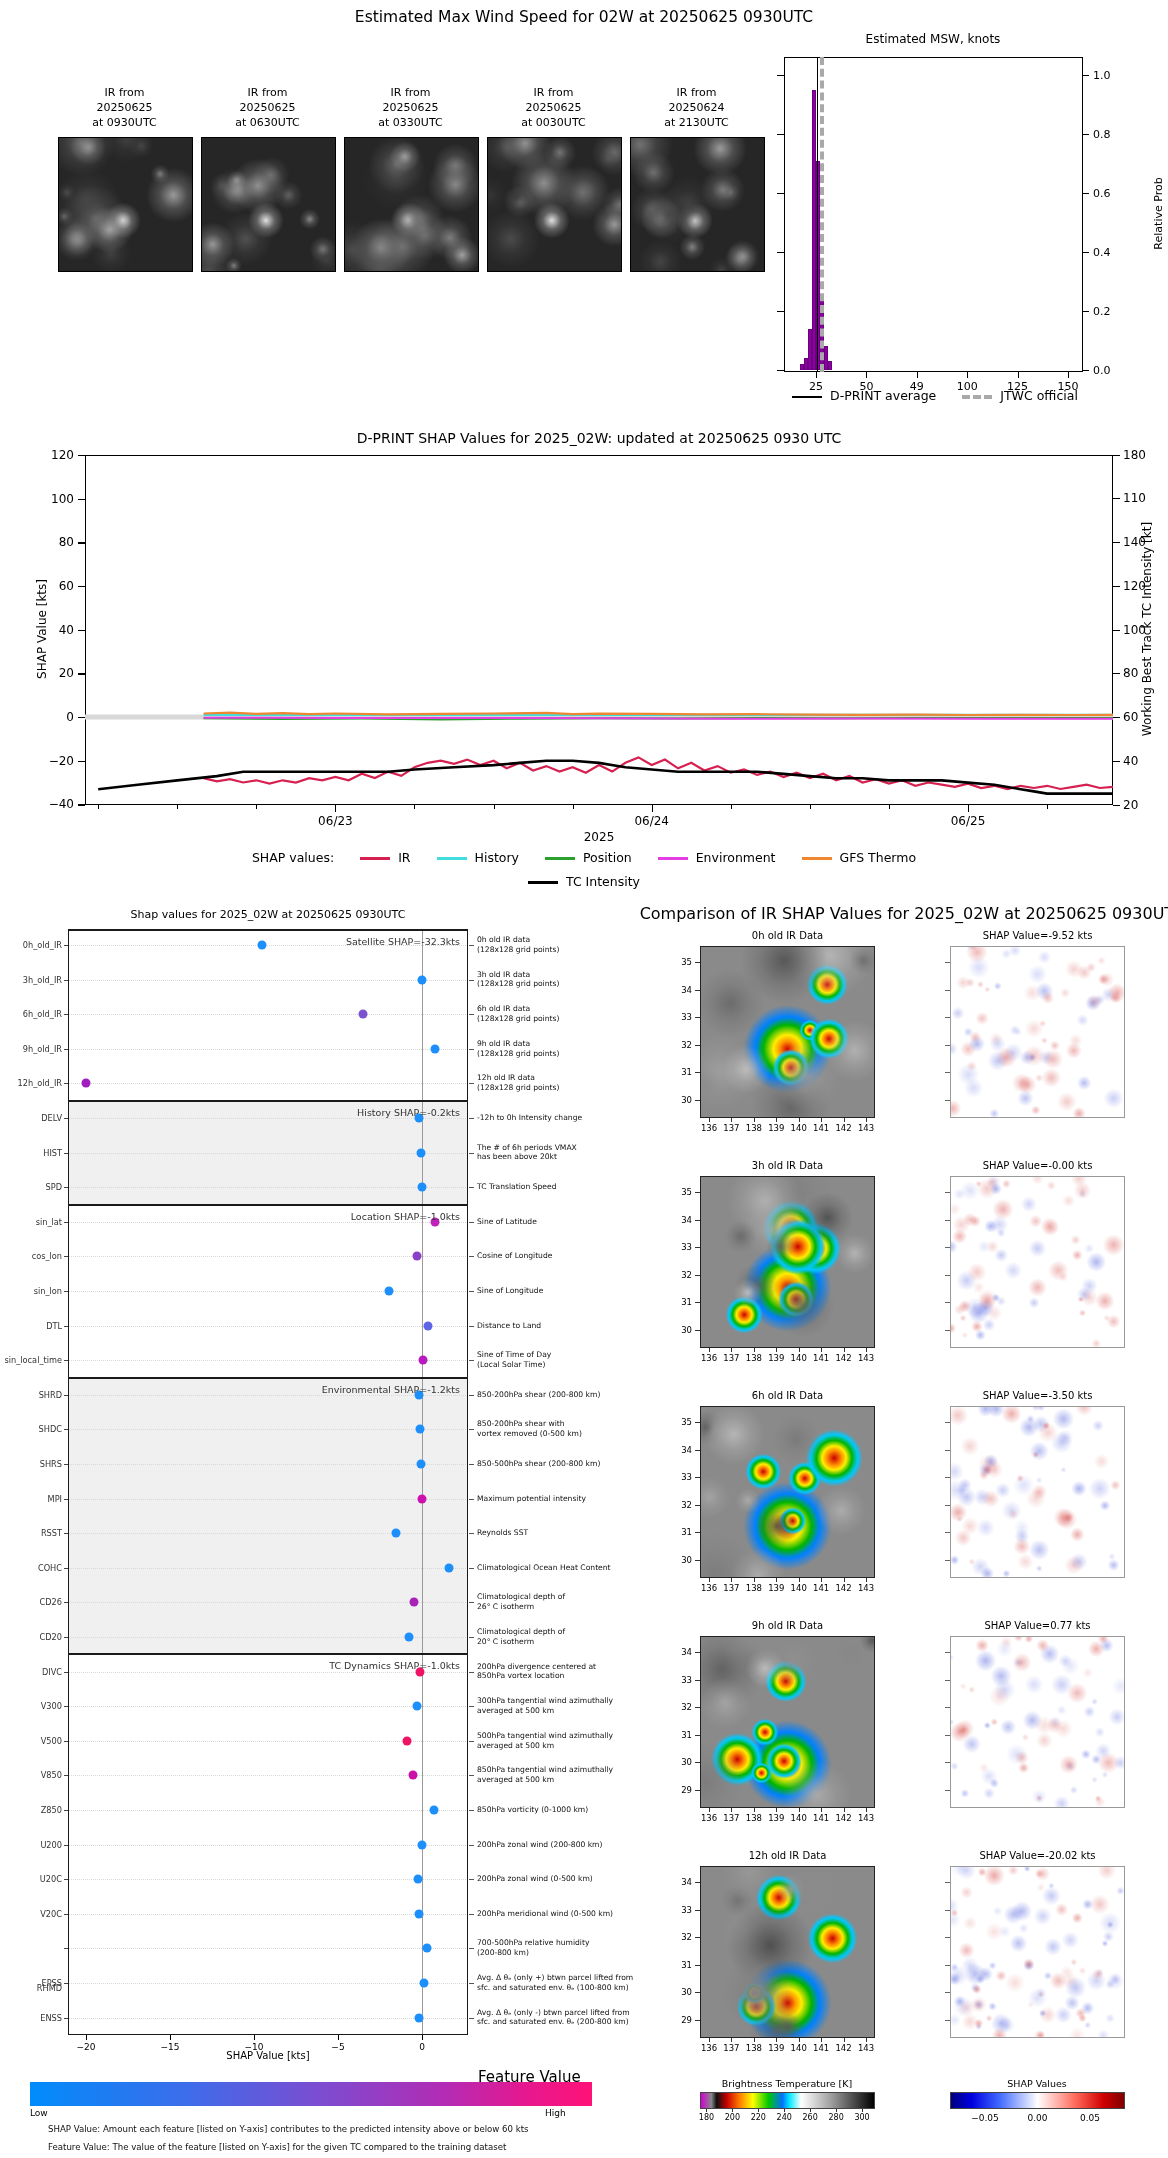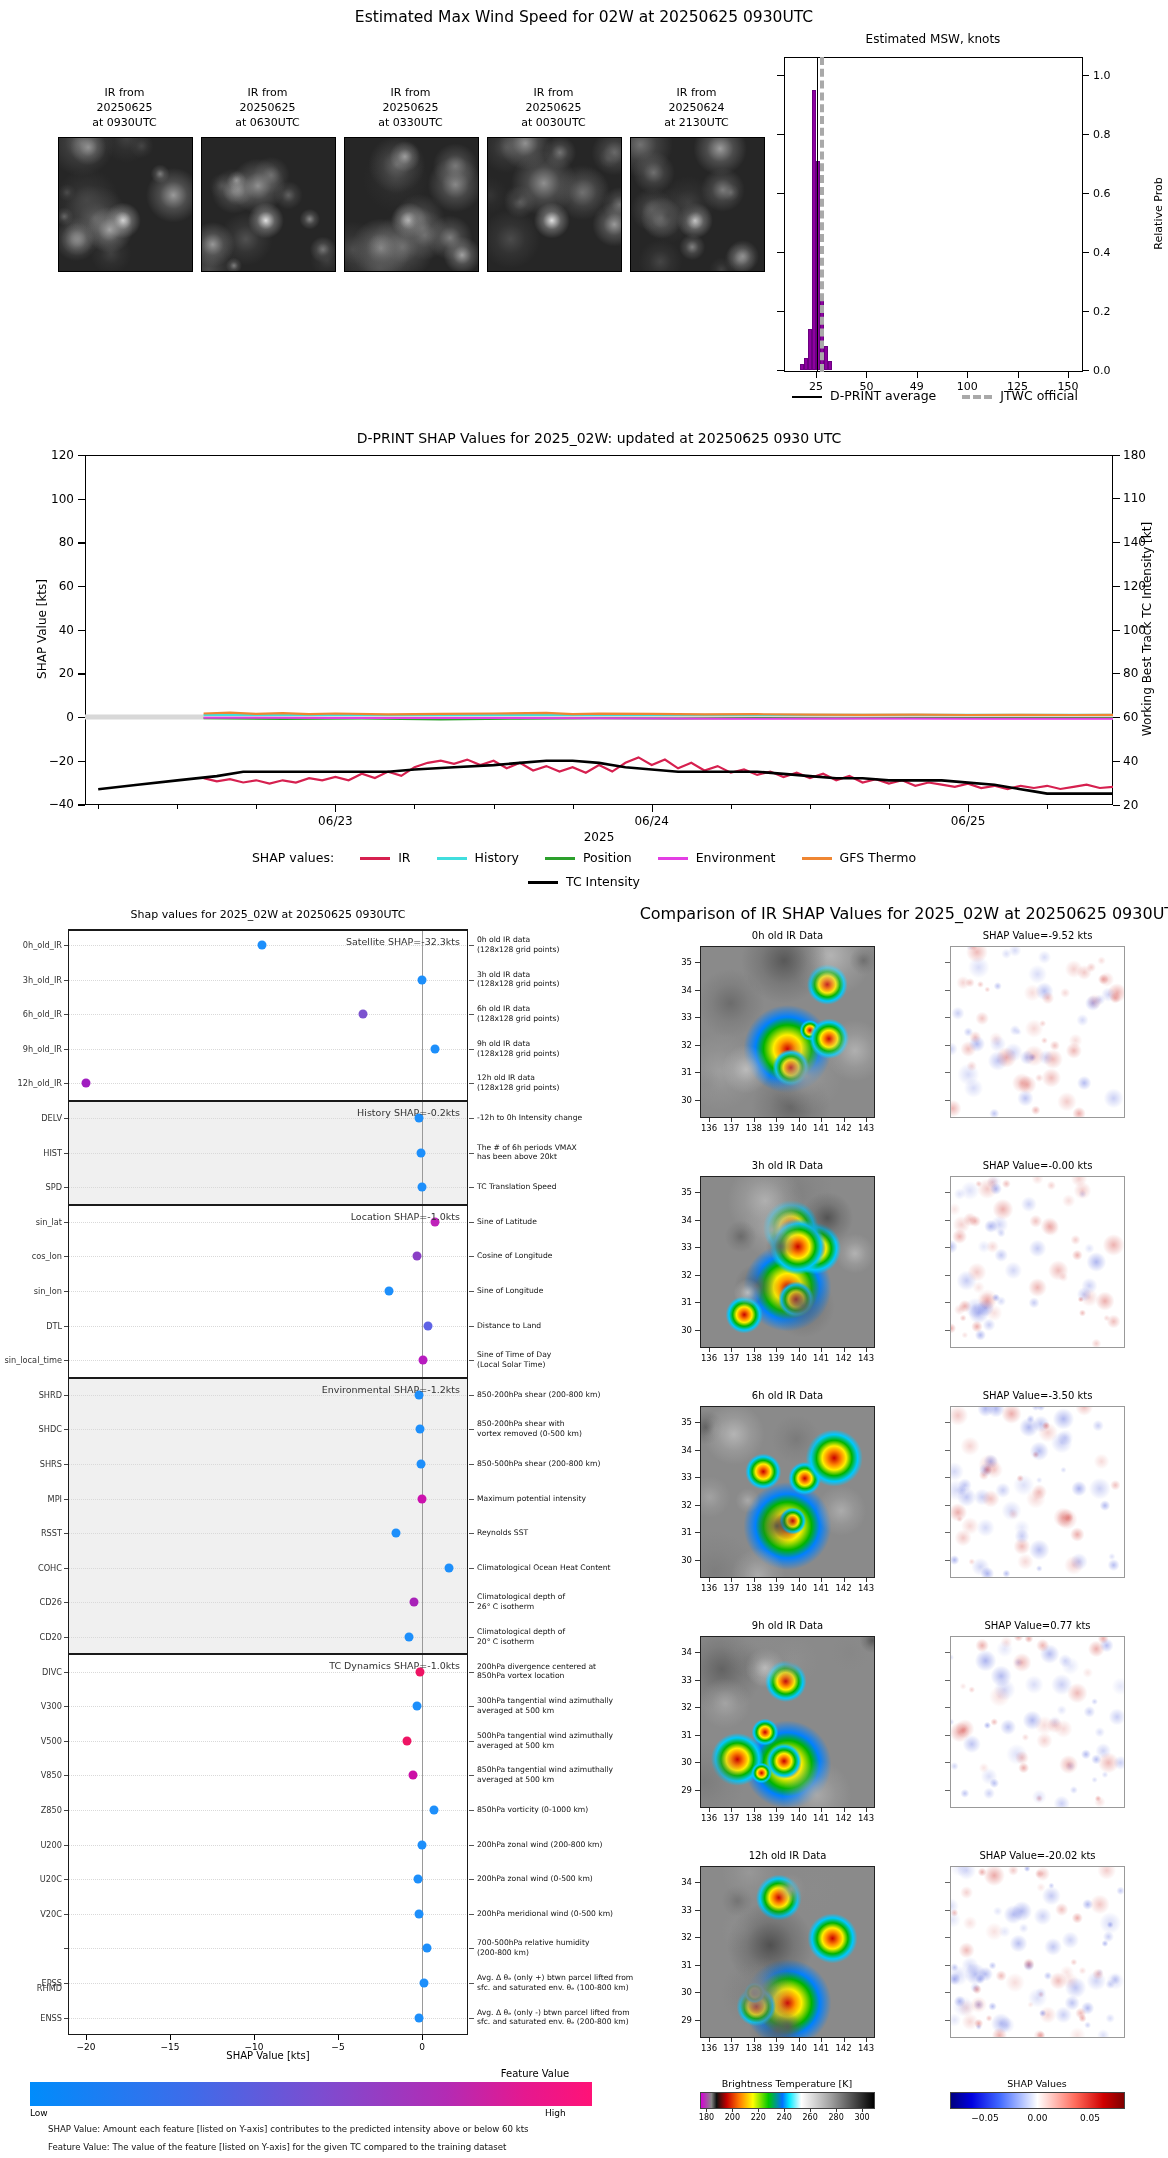--- a/index.html
+++ b/index.html
@@ -314,21 +314,21 @@
       <div style="position: absolute; left: 170px; top: 2035px; width: 1px; height: 5px; background: rgb(0, 0, 0);"></div>
       <div class=" ctr" style="position: absolute; left: 170px; top: 2042px; font-size: 9px;">−15</div>
       <div style="position: absolute; left: 254px; top: 2035px; width: 1px; height: 5px; background: rgb(0, 0, 0);"></div>
       <div class=" ctr" style="position: absolute; left: 254px; top: 2042px; font-size: 9px;">−10</div>
       <div style="position: absolute; left: 338px; top: 2035px; width: 1px; height: 5px; background: rgb(0, 0, 0);"></div>
       <div class=" ctr" style="position: absolute; left: 338px; top: 2042px; font-size: 9px;">−5</div>
       <div style="position: absolute; left: 422px; top: 2035px; width: 1px; height: 5px; background: rgb(0, 0, 0);"></div>
       <div class=" ctr" style="position: absolute; left: 422px; top: 2042px; font-size: 9px;">0</div>
     </div>
   <div class="abs ctr" style="left:268px;top:2050px;font-size:10px;">SHAP Value [kts]</div>
-  <div class="abs" style="left:478px;top:2068px;width:114px;text-align:center;font-size:10px;">Feature Value</div>
+  <div class="abs" style="left:478px;top:2068px;width:114px;text-align:left;font-size:15px;">Feature Value</div>
   <div class="cbar" style="left:30px;top:2082px;width:562px;height:24px;border:none;background:linear-gradient(90deg,#008cfb 0%,#3d6cea 28%,#7d4cd0 52%,#b32bb4 74%,#e5188f 88%,#ff1277 100%);"></div>
   <div class="abs" style="left:30px;top:2108px;font-size:9px;">Low</div>
   <div class="abs" style="left:545px;top:2108px;font-size:9px;">High</div>
   <div class="fnote" style="left:48px;top:2124px;"><span>SHAP Value: Amount each feature [listed on Y-axis] contributes to the predicted intensity above or below </span><span style="">60 kts</span></div>
   <div class="fnote" style="left:48px;top:2142px;"><span>Feature Value: The value of the feature [listed on Y-axis] for the given TC compared to the training dataset</span></div>
 
   <div class="abs ctr cmp-title" style="left:912px;top:904px;">Comparison of IR SHAP Values for 2025_02W at 20250625 0930UTC</div>
   <div id="cmp-rows">
       <div class=" ctr" style="position: absolute; left: 787.5px; top: 930px; font-size: 10px;">0h old IR Data</div>
       <div class=" ctr" style="position: absolute; left: 1037.5px; top: 930px; font-size: 10px;">SHAP Value=-9.52 kts</div>

